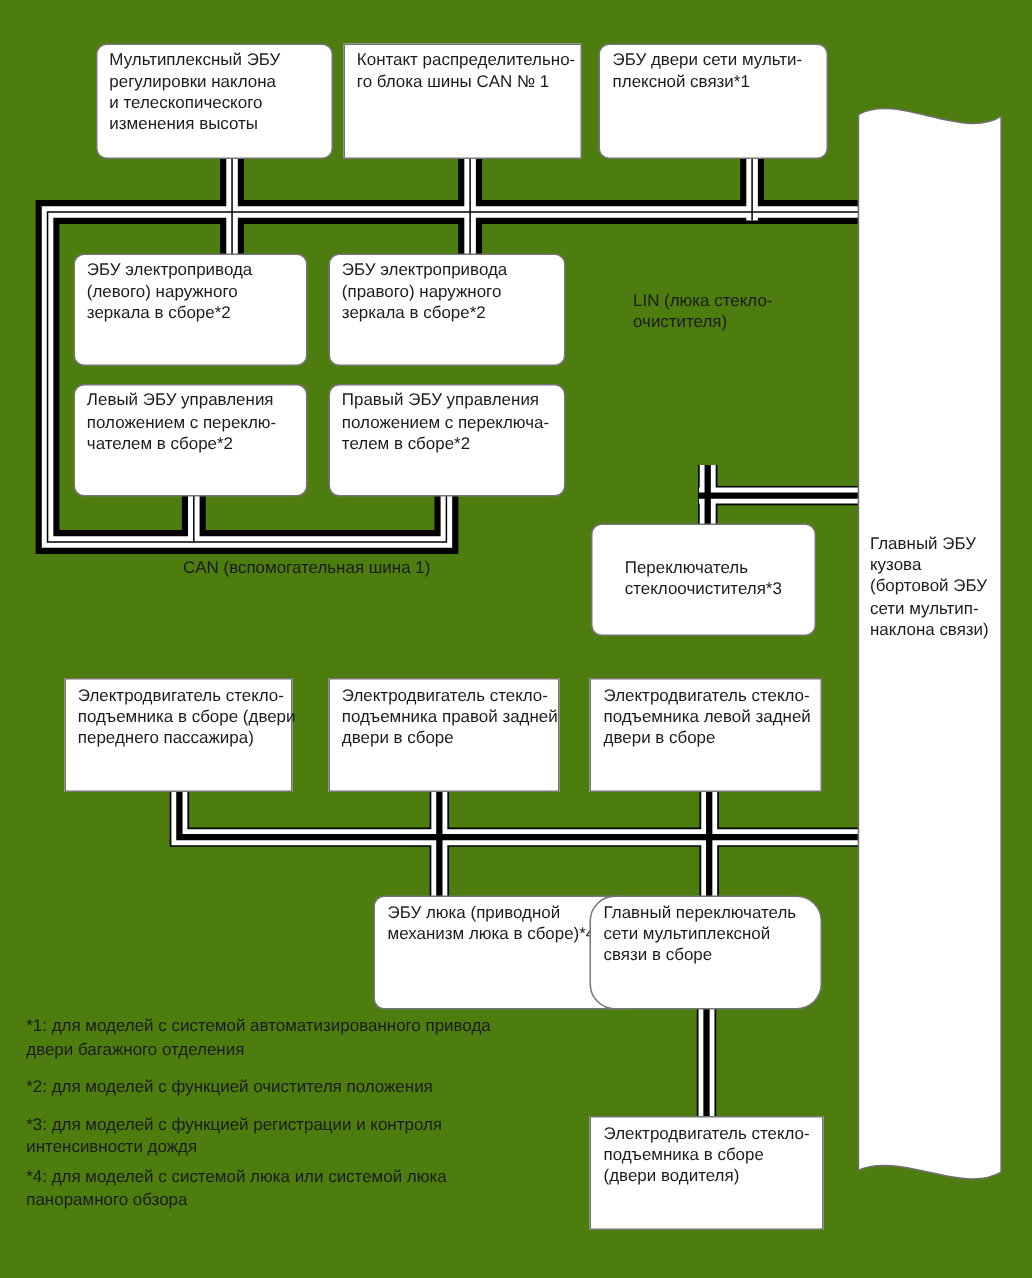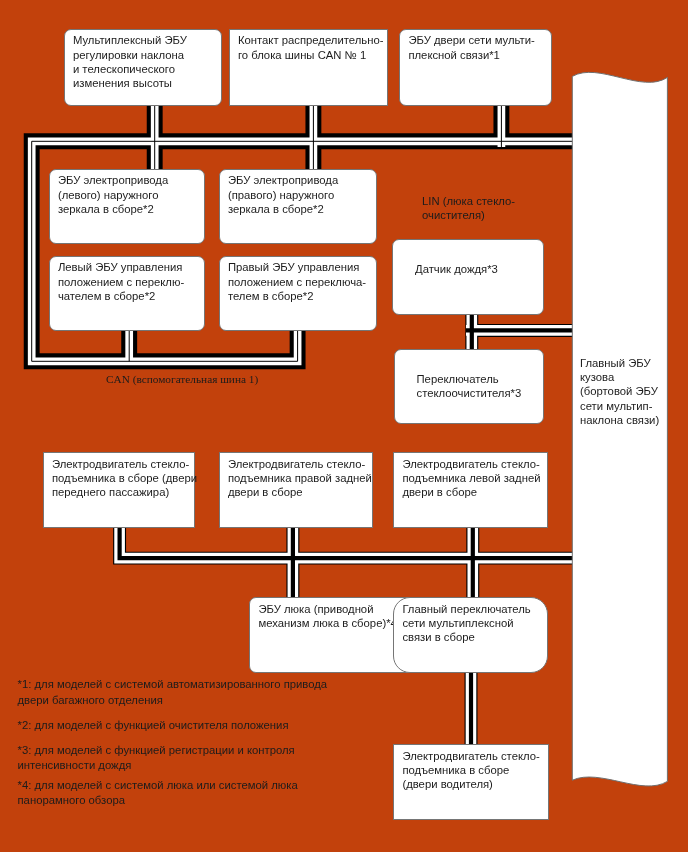--- a/index.html
+++ b/index.html
@@ -1,18 +1,18 @@
 <!DOCTYPE html>
 <html><head>
 <meta charset="utf-8">
 <style>
   html,body{margin:0;padding:0;background:#ffffff;}
   body{width:688px;height:852px;overflow:hidden;font-family:"Liberation Sans",sans-serif;color:#000;
        -webkit-font-smoothing:antialiased;}
-  #page{position:relative;width:688px;height:852px;background:#c2410c;}
+  #page{position:relative;width:688px;height:852px;background:#4d7c0f;}
   svg#wires{position:absolute;left:0;top:0;width:688px;height:852px;}
   .node{position:absolute;box-sizing:border-box;border:1px solid #757575;background:#fff;}
   .node.round{border-radius:7px;}
   .node .txt{position:absolute;left:8.4px;top:3.9px;font-size:11.3px;line-height:14.2px;
              color:#1c1c1c;white-space:pre;letter-spacing:0px;}
   .lbl{position:absolute;font-size:11.3px;line-height:14.2px;color:#1c1c1c;white-space:pre;}
   .note{position:absolute;font-size:11.3px;line-height:15.9px;color:#1c1c1c;white-space:pre;}
 </style>
 </head>
 <body>
@@ -82,23 +82,20 @@
   <div class="txt">Левый ЭБУ управления
 положением с переклю-
 чателем в сборе*2</div>
 </div>
 <div class="node round" style="left:218.5px;top:255.5px;width:158.5px;height:75.5px;">
   <div class="txt">Правый ЭБУ управления
 положением с переключа-
 телем в сборе*2</div>
 </div>
 
-<div class="node round" style="left:392px;top:238.5px;width:151.5px;height:76.5px;">
-  <div class="txt" style="top:22px;left:22px;">Датчик дождя*3</div>
-</div>
 <div class="node round" style="left:393.5px;top:349px;width:150px;height:75px;">
   <div class="txt" style="top:22px;left:22px;">Переключатель
 стеклоочистителя*3</div>
 </div>
 
 <div class="node" style="left:42.5px;top:452px;width:152.5px;height:76px;">
   <div class="txt">Электродвигатель стекло-
 подъемника в сборе (двери
 переднего пассажира)</div>
 </div>
@@ -129,21 +126,21 @@
 </div>
 
 <div class="lbl" style="left:580px;top:356px;width:96px;">Главный ЭБУ
 кузова
 (бортовой ЭБУ
 сети мультип-
 наклона связи)</div>
 
 <div class="lbl" style="left:422px;top:194px;width:130px;">LIN (люка стекло-
 очистителя)</div>
-<div class="lbl" style="left:106px;top:372px;width:260px;font-family:Liberation Serif, serif;">CAN (вспомогательная шина 1)</div>
+<div class="lbl" style="left:122px;top:372px;width:260px;">CAN (вспомогательная шина 1)</div>
 
 <div class="note" style="left:17.5px;top:677px;width:400px;">*1: для моделей с системой автоматизированного привода
 двери багажного отделения</div>
 <div class="note" style="left:17.5px;top:717.5px;width:400px;">*2: для моделей с функцией очистителя положения</div>
 <div class="note" style="left:17.5px;top:742.5px;width:400px;">*3: для моделей с функцией регистрации и контроля
 интенсивности дождя</div>
 <div class="note" style="left:17.5px;top:777.5px;width:400px;">*4: для моделей с системой люка или системой люка
 панорамного обзора</div>
 
 </div>

